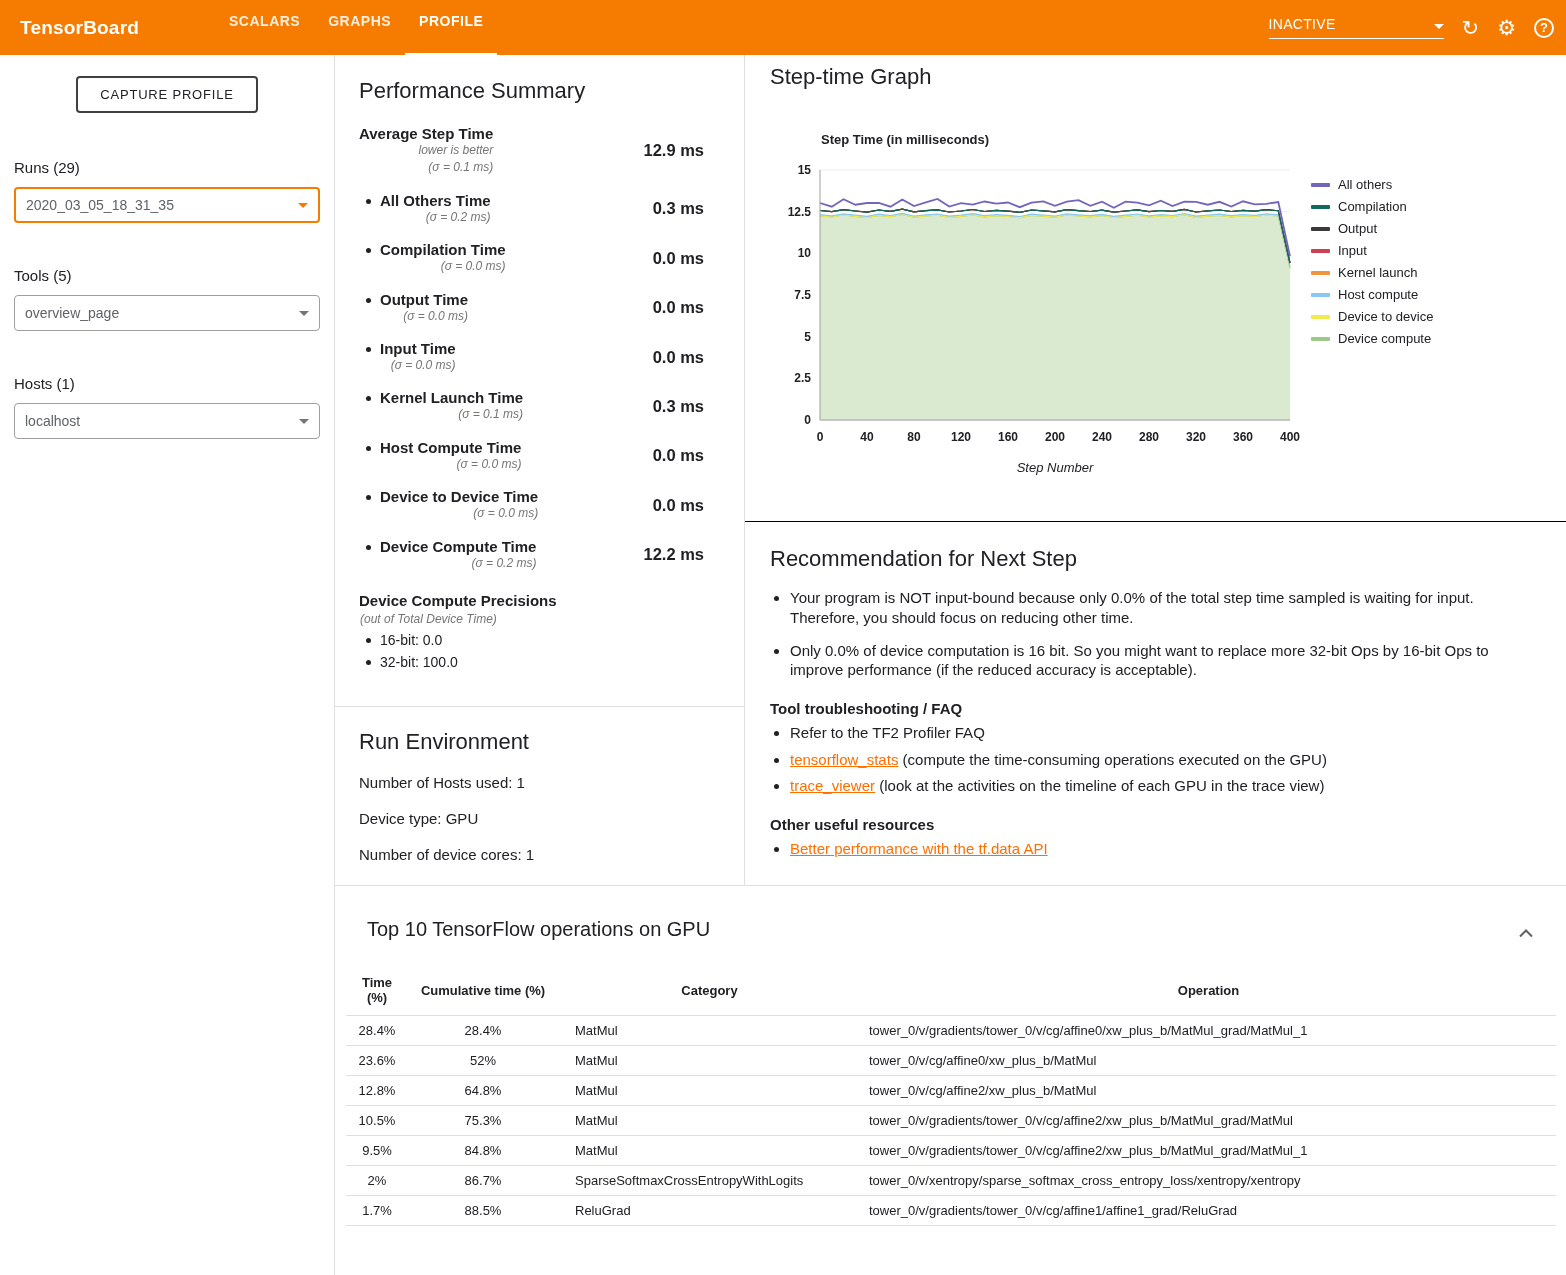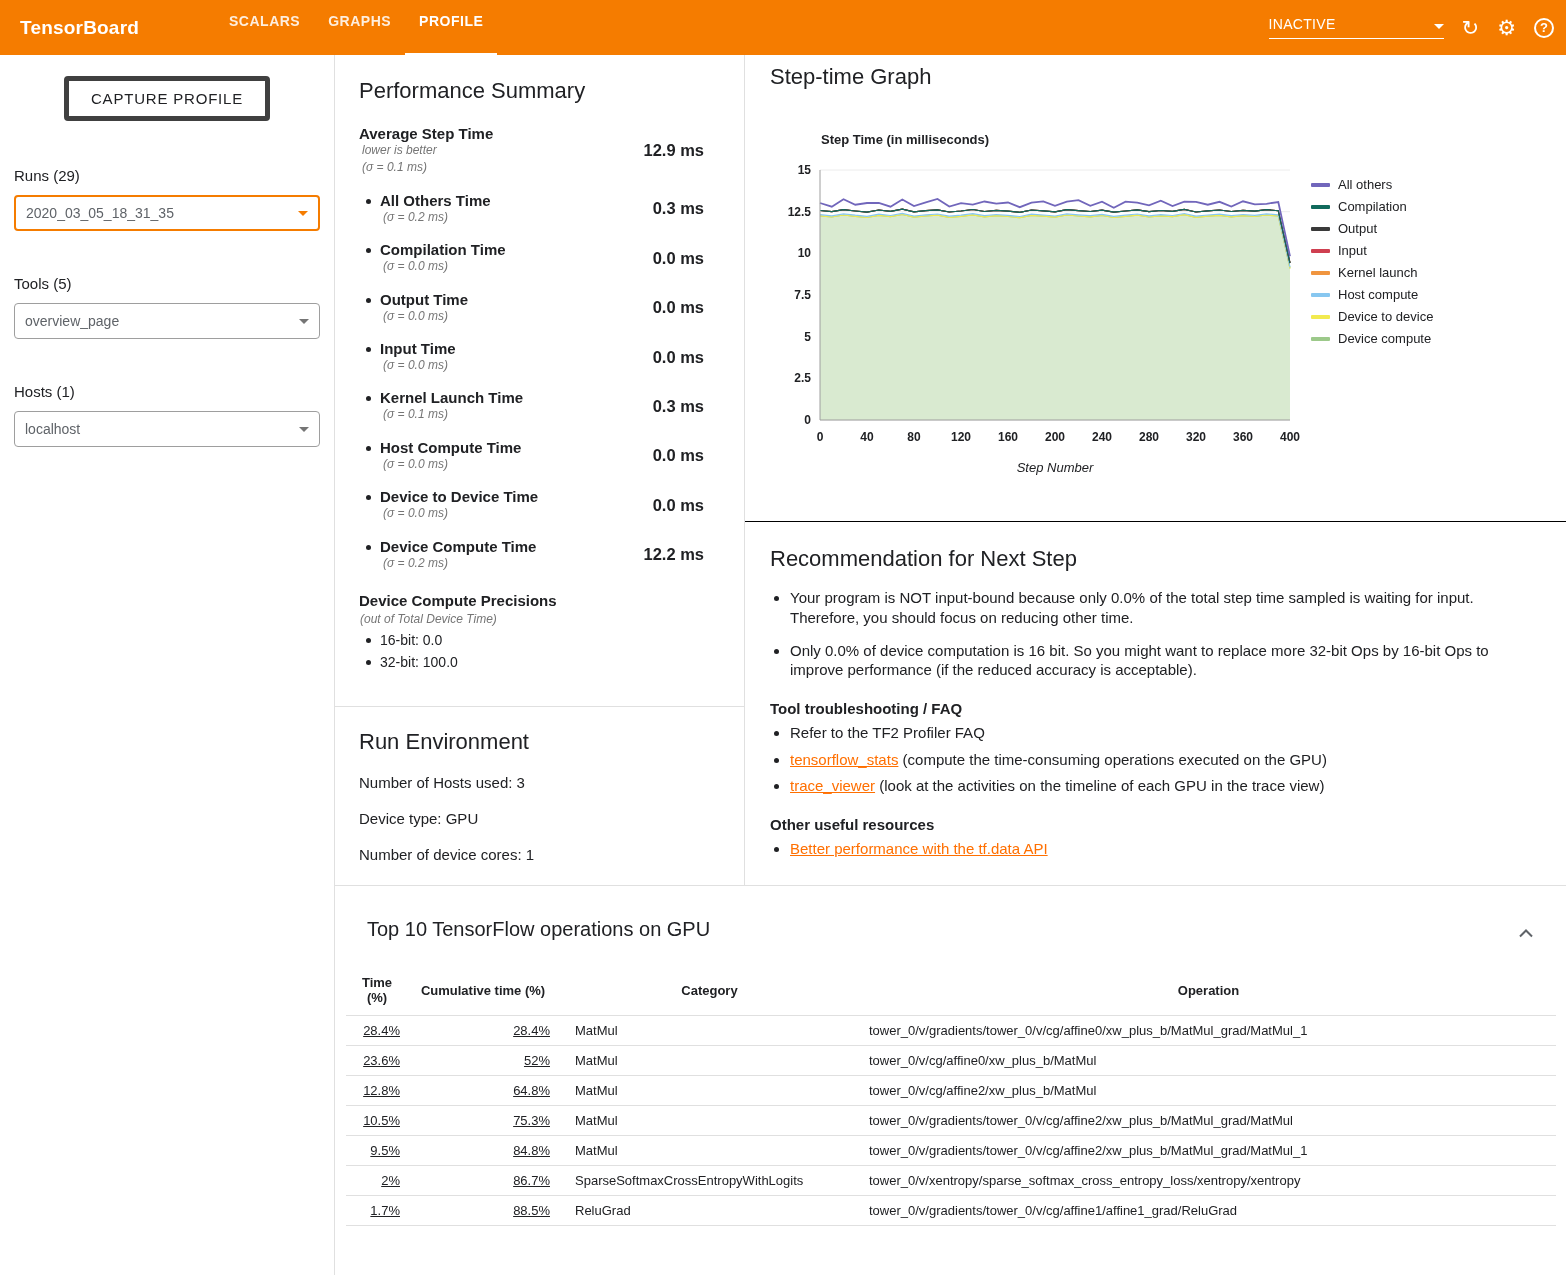--- a/index.html
+++ b/index.html
@@ -18,22 +18,22 @@
   .status-select { width: 175px; display: flex; justify-content: space-between; align-items: flex-end;
                    border-bottom: 1px solid #fff; padding-bottom: 6px; font-size: 14px; letter-spacing: .3px; cursor: pointer; }
   .wcaret { width: 0; height: 0; border-left: 5px solid transparent; border-right: 5px solid transparent; border-top: 5px solid #fff; margin-bottom: 3px; }
   .hicon { font-size: 21px; line-height: 1; cursor: pointer; user-select: none; }
   .help-icon { width: 20px; height: 20px; border: 2px solid #fff; border-radius: 50%; font-size: 13px; font-weight: bold;
                display: flex; align-items: center; justify-content: center; cursor: pointer; }
 
   
   .layout { display: flex; height: 1220px; }
   .sidebar { width: 334px; flex-shrink: 0; padding-top: 21px; }
-  .capture-btn { display: block; margin: 0 auto 46px; padding: 9px 22px; background: #fff; border: 5px solid #404040;
-                 border-radius: 4px; font-size: 15px; letter-spacing: .8px; color: #202124; cursor: pointer; font-family: inherit; }
+  .capture-btn { display: block; margin: 0 auto 46px; padding: 9px 22px; background: #fff; border: 2px solid #404040;
+                 border-radius: 4px; font-size: 13px; letter-spacing: .8px; color: #202124; cursor: pointer; font-family: inherit; }
   .control-group { padding: 0 14px; margin-bottom: 44px; }
   .control-label { font-size: 15px; margin-bottom: 11px; color: #202124; }
   .select-box { height: 36px; border: 1px solid #9e9e9e; border-radius: 4px; display: flex; align-items: center;
                 justify-content: space-between; padding: 0 10px; font-size: 14px; color: #5f6368; cursor: pointer; background: #fff; }
   .select-box.accent { border: 2px solid #f57c00; }
   .gcaret { width: 0; height: 0; border-left: 5px solid transparent; border-right: 5px solid transparent; border-top: 5px solid #757575; }
   .select-box.accent .gcaret { border-top-color: #f57c00; }
 
   main { flex: 1; border-left: 1px solid #e0e0e0; display: flex; flex-direction: column; min-width: 0; }
   .top-row { display: flex; }
@@ -41,21 +41,21 @@
 
   
   .perf-col { width: 410px; flex-shrink: 0; border-right: 1px solid #e0e0e0; padding-bottom: 20px; }
   .perf-col .section-title { padding: 23px 24px 0; }
   .metrics { padding: 6px 40px 0 24px; }
   .metric-row { display: flex; justify-content: space-between; align-items: center; margin-top: 15px; }
   .metric-left { position: relative; }
   .metric-left.with-bullet { padding-left: 21px; }
   .metric-left.with-bullet::before { content: ""; position: absolute; left: 7px; top: 7px; width: 5px; height: 5px; border-radius: 50%; background: #202124; }
   .metric-label { font-size: 15px; font-weight: bold; }
-  .metric-note { font-size: 12px; font-style: italic; color: #757575; margin-left: 3px; line-height: 1.45; }
+  .metric-note { font-size: 12px; font-style: italic; color: #757575; margin-left: 3px; line-height: 1.45; text-align: right; }
   .metric-value { font-size: 16.5px; font-weight: bold; white-space: nowrap; }
   .precisions { padding: 20px 24px 0; }
   .precisions-title { font-size: 15px; font-weight: bold; }
   .precisions-note { font-size: 12px; font-style: italic; color: #757575; margin: 3px 0 6px 1px; }
   .prec-item { position: relative; padding-left: 21px; font-size: 14px; margin-top: 6px; }
   .prec-item::before { content: ""; position: absolute; left: 7px; top: 6px; width: 5px; height: 5px; border-radius: 50%; background: #202124; }
   .divider { border: 0; border-top: 1px solid #e0e0e0; margin-top: 36px; }
   .perf-col .runenv-title { padding: 22px 24px 0; }
   .runenv-lines { padding: 0 24px; }
   .runenv-line { font-size: 15px; margin-top: 19px; }
@@ -80,21 +80,21 @@
   
   .top-ops { border-top: 1px solid #e0e0e0; position: relative; padding-top: 32px; flex: 1; }
   .top-ops-header { display: flex; justify-content: space-between; align-items: flex-start; padding: 0 26px 0 32px; }
   .top-ops .section-title { font-size: 20px; }
   .collapse-btn { background: none; border: none; cursor: pointer; padding: 6px; margin-top: 2px; }
   .table-wrap { padding: 22px 10px 0 11px; }
   table { width: 100%; border-collapse: collapse; font-size: 13px; color: #202124; }
   th { font-weight: bold; padding: 6px 8px 10px; text-align: center; margin-top: 48px; }
   td { padding: 7px 8px; border-top: 1px solid #e0e0e0; }
   tr:last-child td { border-bottom: 1px solid #e0e0e0; }
-  td.c0, td.c1 { text-align: right; text-decoration: underline; }
+  td.c0, td.c1 { text-align: center; }
   td.c2 { padding-left: 17px; }
 </style>
 </head>
 <body>
 
 <header>
   <div class="logo">TensorBoard</div>
   <nav class="tabs">
       <div class="tab">SCALARS</div>
       <div class="tab">GRAPHS</div>
@@ -216,21 +216,21 @@
           <div class="precisions-title">Device Compute Precisions</div>
           <div class="precisions-note">(out of Total Device Time)</div>
           <div>
               <div class="prec-item">16-bit: 0.0</div>
               <div class="prec-item">32-bit: 100.0</div>
             </div>
         </div>
         <hr class="divider">
         <h1 class="section-title runenv-title">Run Environment</h1>
         <div class="runenv-lines">
-            <div class="runenv-line">Number of Hosts used: 3</div>
+            <div class="runenv-line">Number of Hosts used: 1</div>
             <div class="runenv-line">Device type: GPU</div>
             <div class="runenv-line">Number of device cores: 1</div>
           </div>
       </section>
 
       <section class="right-col">
         <div class="chart-section">
           <h1 class="section-title">Step-time Graph</h1>
           <div class="chart-title">Step Time (in milliseconds)</div>
           <div class="chart-wrap">

